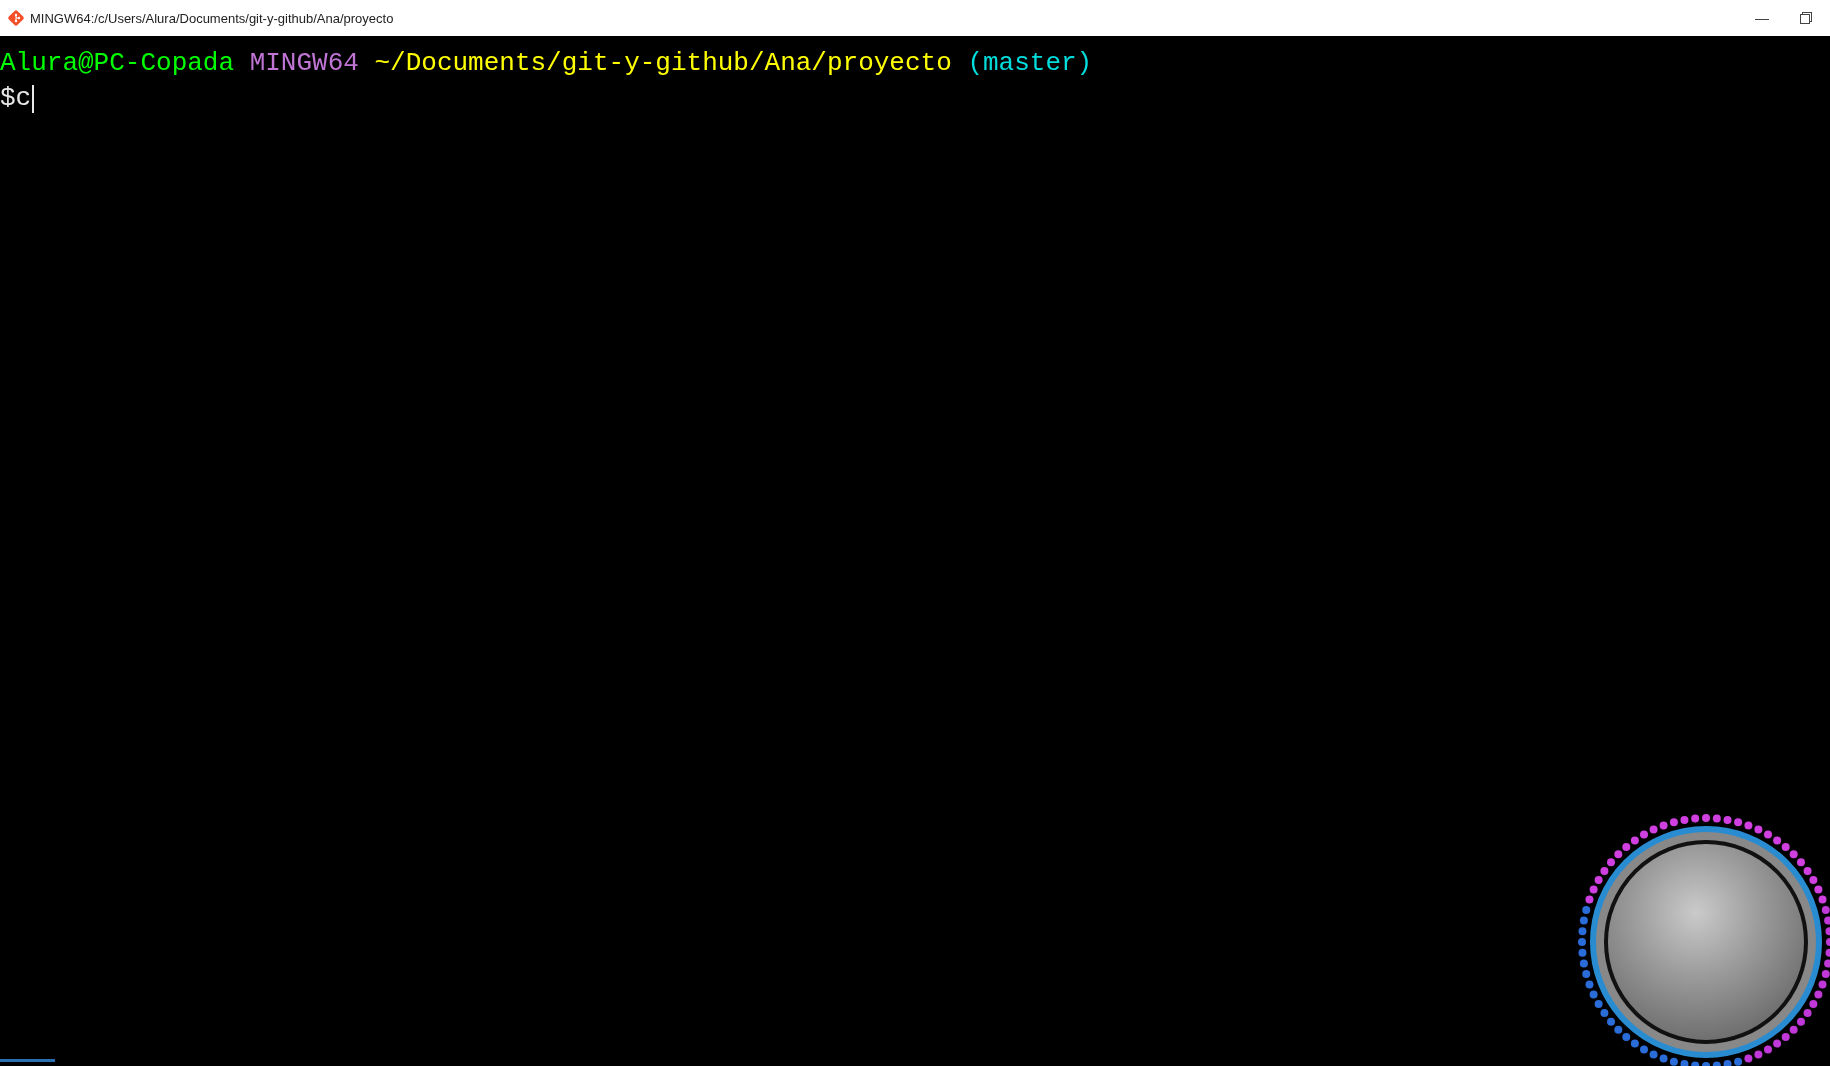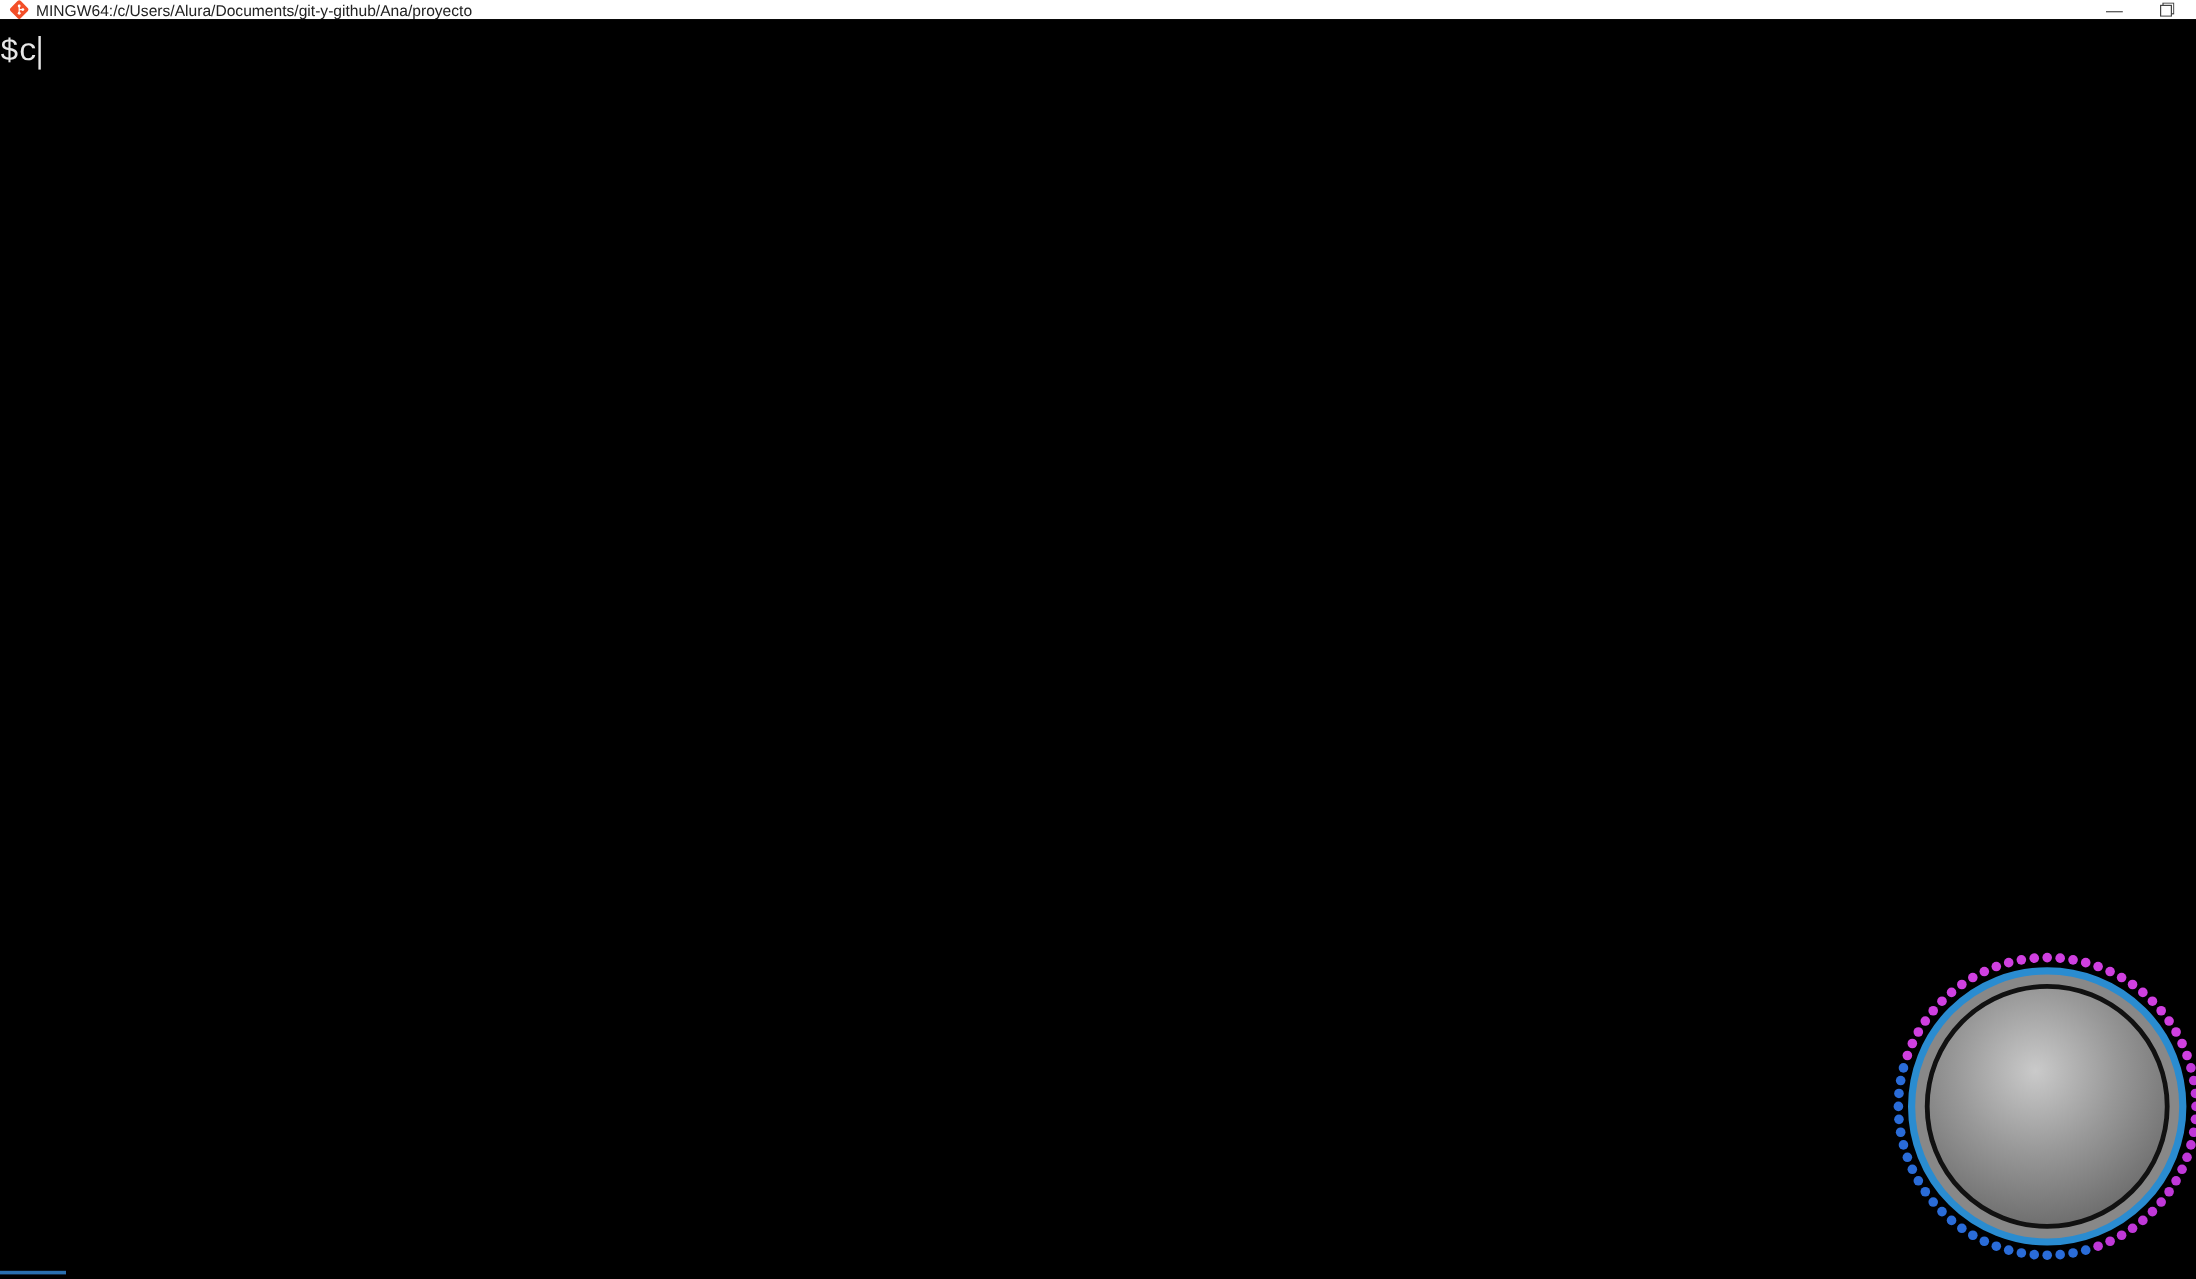--- a/index.html
+++ b/index.html
@@ -11,21 +11,21 @@
     body {
       font-family: 'Segoe UI', Tahoma, sans-serif;
       background: #000;
       overflow: hidden;
       width: 1830px;
       height: 1066px;
       position: relative;
     }
     
     .titlebar {
-      height: 16px;
+      height: 36px;
       background: #fff;
       display: flex;
       align-items: center;
       padding: 0 8px;
       justify-content: space-between;
     }
     
     .titlebar-left {
       display: flex;
       align-items: center;
@@ -188,20 +188,21 @@
     <span class="window-control">
       <svg width="12" height="12" viewBox="0 0 12 12">
         <rect x="2.5" y="0.5" width="9" height="9" fill="none" stroke="#444" stroke-width="1"></rect>
         <rect x="0.5" y="2.5" width="9" height="9" fill="#fff" stroke="#444" stroke-width="1"></rect>
       </svg>
     </span>
   </div>
 </div>
 
 <div class="terminal">
+  <div class="prompt-line"><span class="user-host">Alura@PC-Copada</span> <span class="mingw">MINGW64</span> <span class="path">~/Documents/git-y-github/Ana/proyecto</span> <span class="branch">(master)</span></div>
   <div class="input-line"><span class="dollar">$</span> <span class="typed">c</span><span class="cursor"></span></div>
 
   <div class="webcam-overlay">
     <div class="webcam-dots" id="dots-container">
         <div class="webcam-dot" style="transform: translate(120px, -4px); background: rgb(192, 56, 216);"></div>
         <div class="webcam-dot" style="transform: translate(119.528px, 6.80731px); background: rgb(192, 56, 216);"></div>
         <div class="webcam-dot" style="transform: translate(118.116px, 17.5324px); background: rgb(192, 56, 216);"></div>
         <div class="webcam-dot" style="transform: translate(115.775px, 28.0936px); background: rgb(192, 56, 216);"></div>
         <div class="webcam-dot" style="transform: translate(112.522px, 38.4105px); background: rgb(192, 56, 216);"></div>
         <div class="webcam-dot" style="transform: translate(108.382px, 48.4047px); background: rgb(192, 56, 216);"></div>

